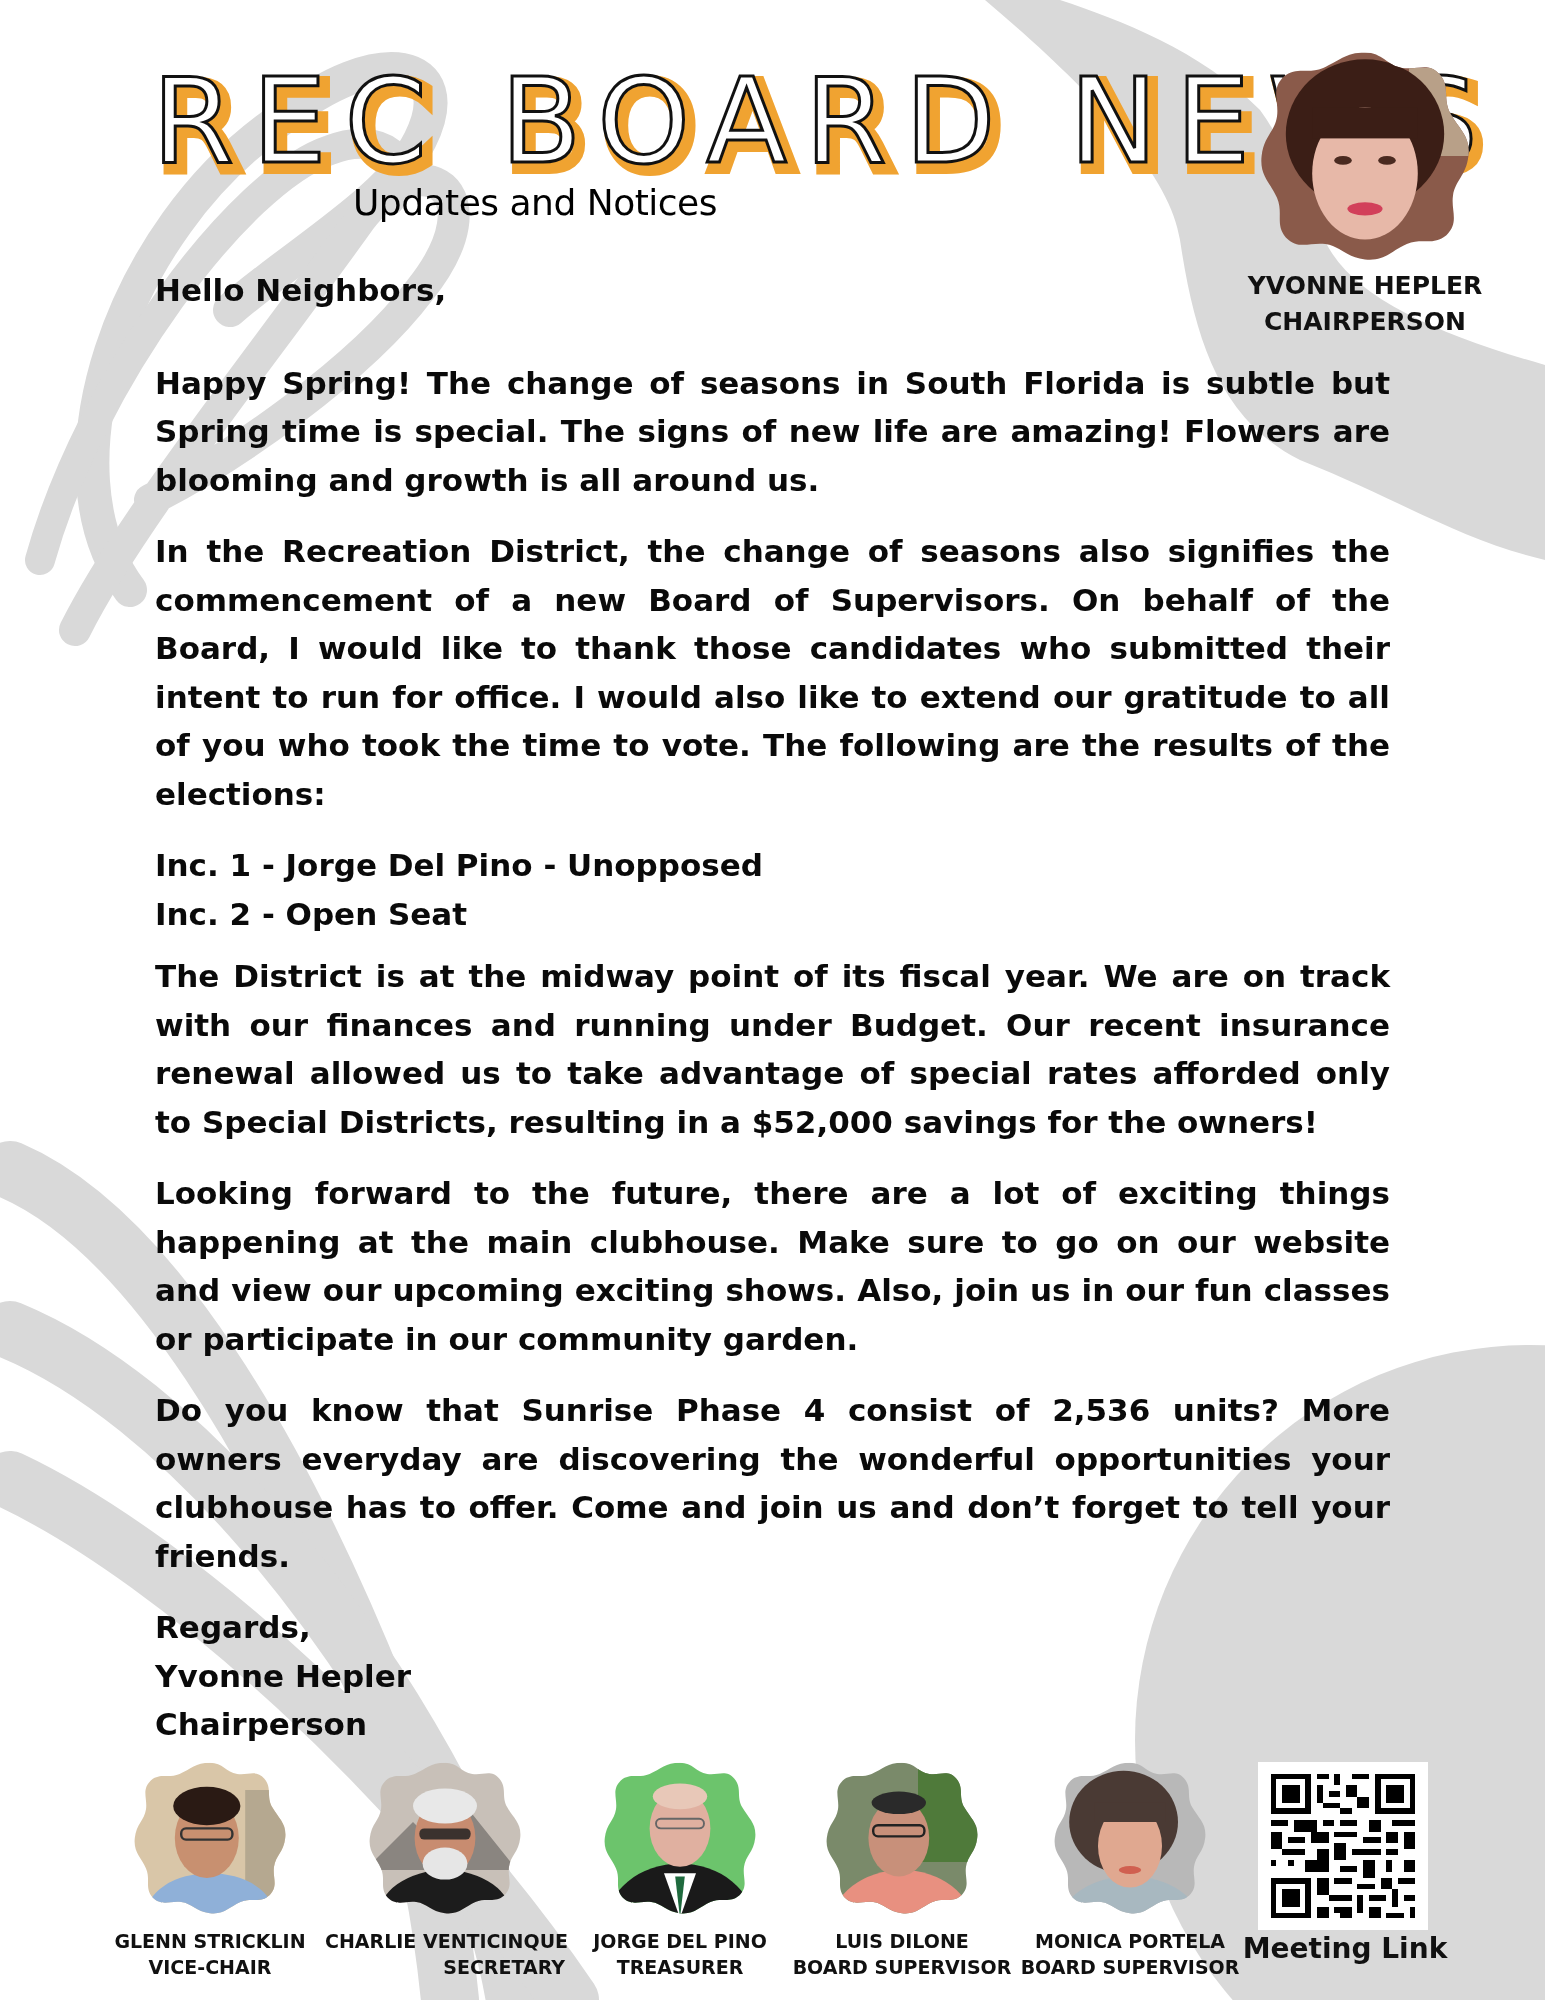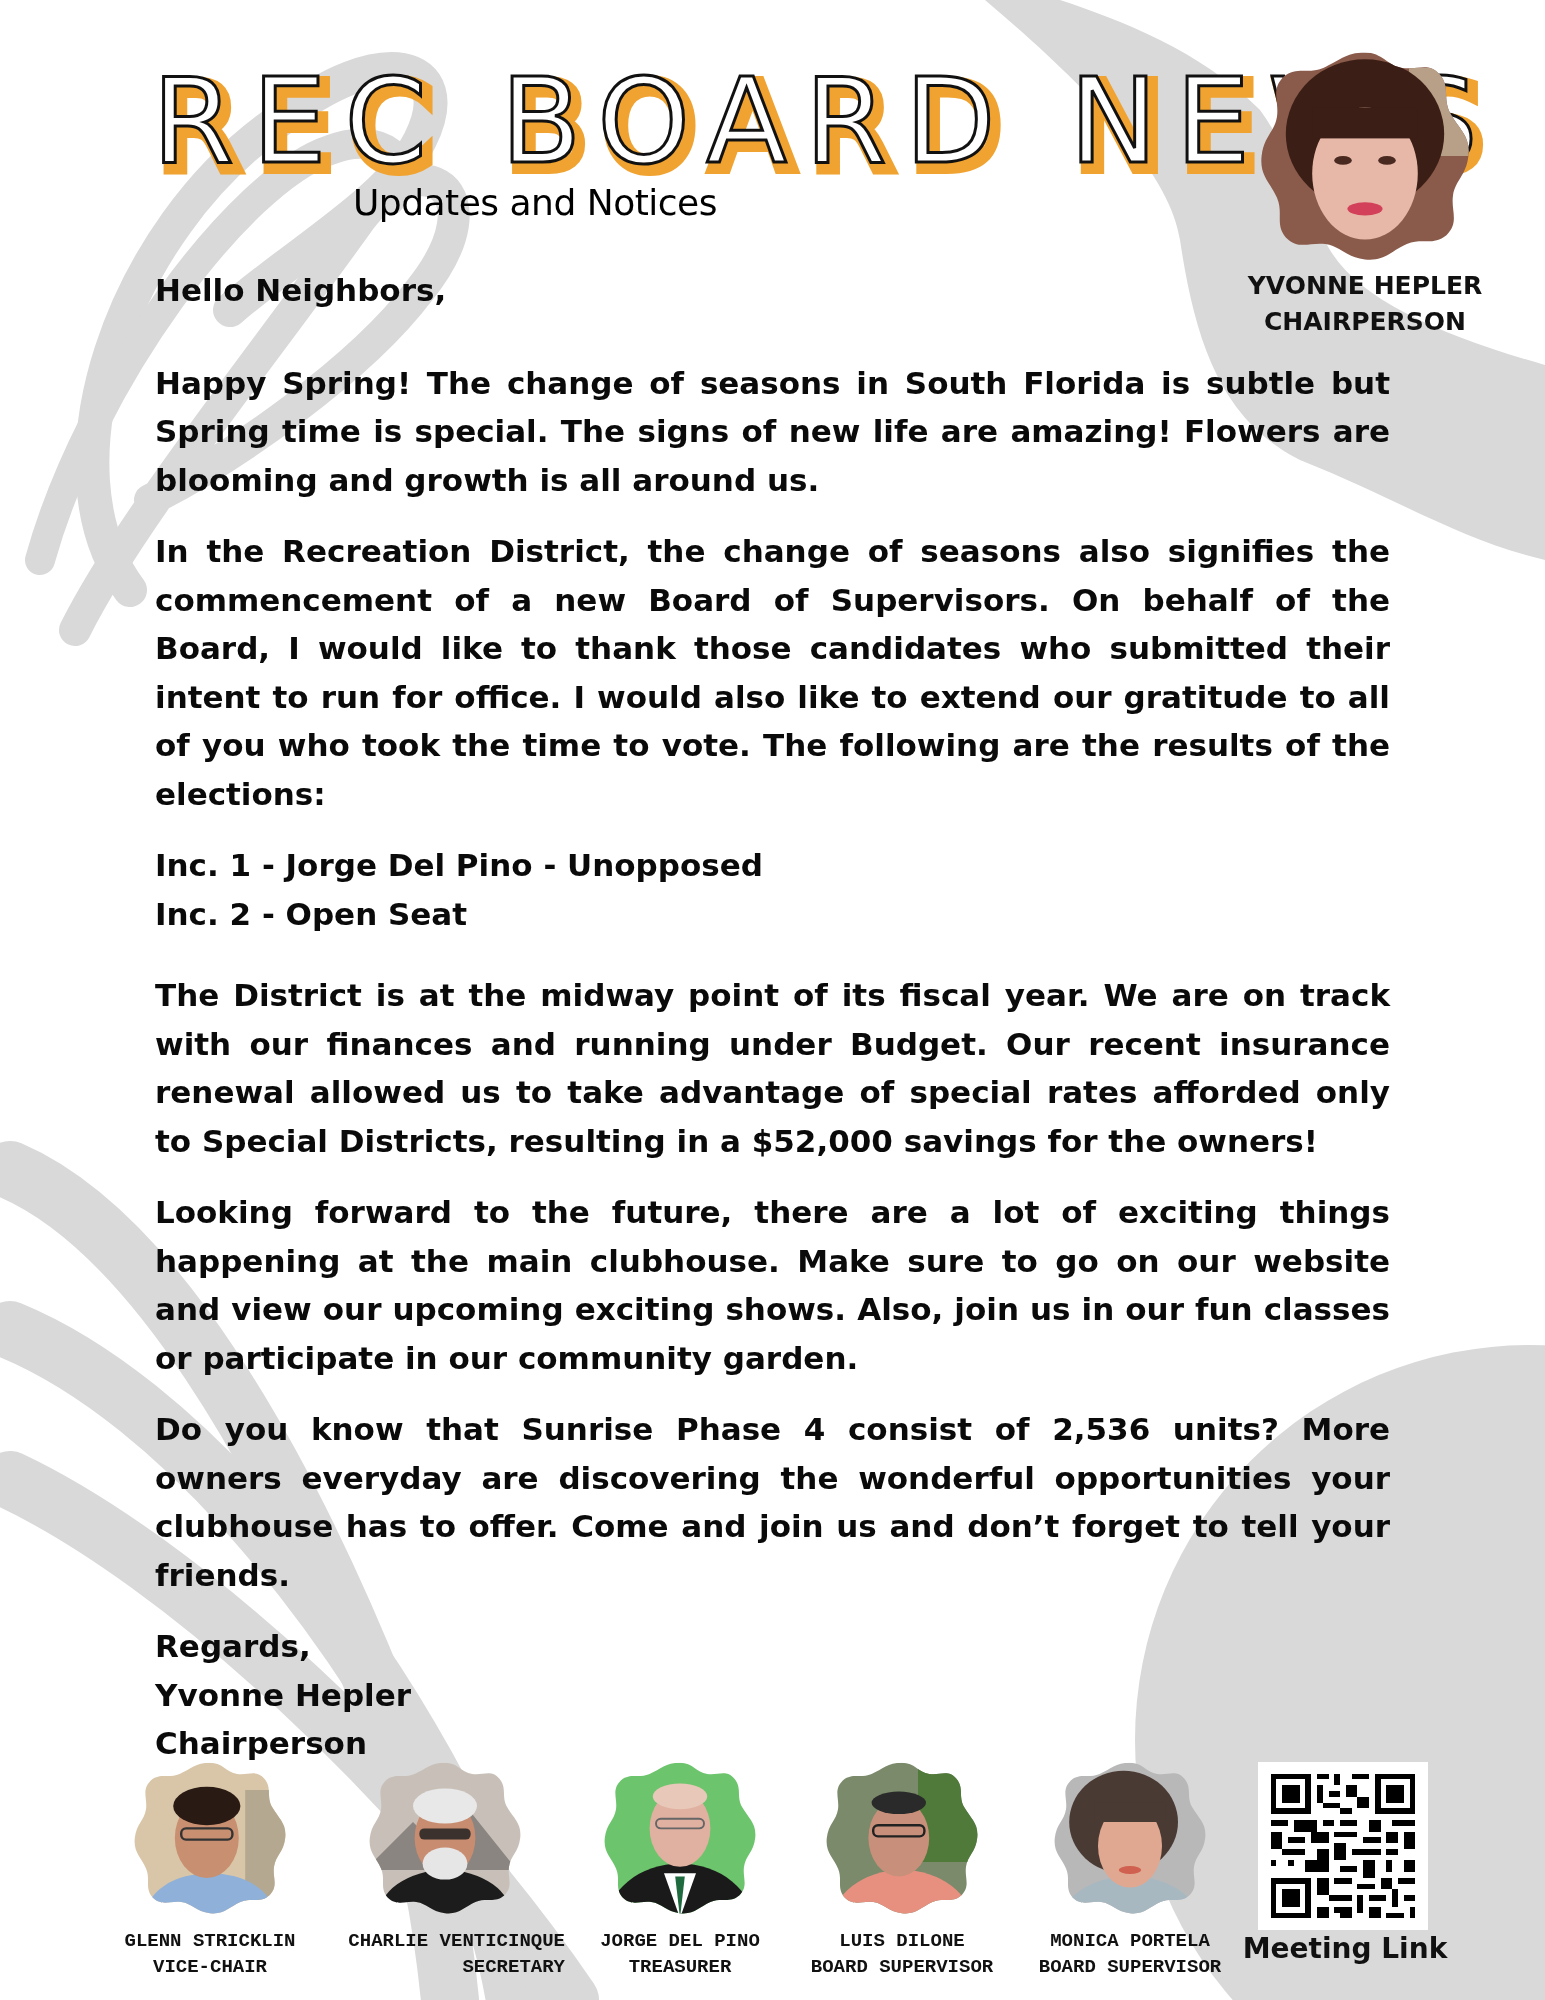--- a/index.html
+++ b/index.html
@@ -34,30 +34,29 @@
 
   
   .letter {
     left: 155px; top: 266px; width: 1235px;
     font-weight: bold; font-size: 31px; line-height: 48.5px; color: #0a0a0a;
   }
   .letter p { margin: 0 0 23px 0; text-align: justify; }
   .letter p.nojust { text-align: left; }
   .letter .greet { margin-bottom: 40px; }
   .letter .list div, .letter .sign div { line-height: 48.5px; }
-  .letter .list { margin-bottom: 33px; }
+  .letter .list { margin-bottom: 14px; }
   .letter .sign { margin-top: 0; }
 
   
   .member { top: 1758px; width: 240px; text-align: center; }
   .member .photo { width: 160px; height: 160px; margin: 0 auto; display: block; }
   .member .mname {
     font-weight: bold; font-size: 19px; line-height: 26px; color: #111; margin-top: 10px;
     white-space: nowrap;
-    font-family: Liberation Mono, monospace;
   }
   .qr { left: 1258px; top: 1762px; width: 170px; height: 168px; background: #fff; }
   .qr svg { width: 100%; height: 100%; }
   .qr-label {
     left: 1240px; top: 1932px; width: 210px; text-align: center;
     font-weight: bold; font-size: 28px; color: #111;
   }
 </style>
 </head>
 <body>

